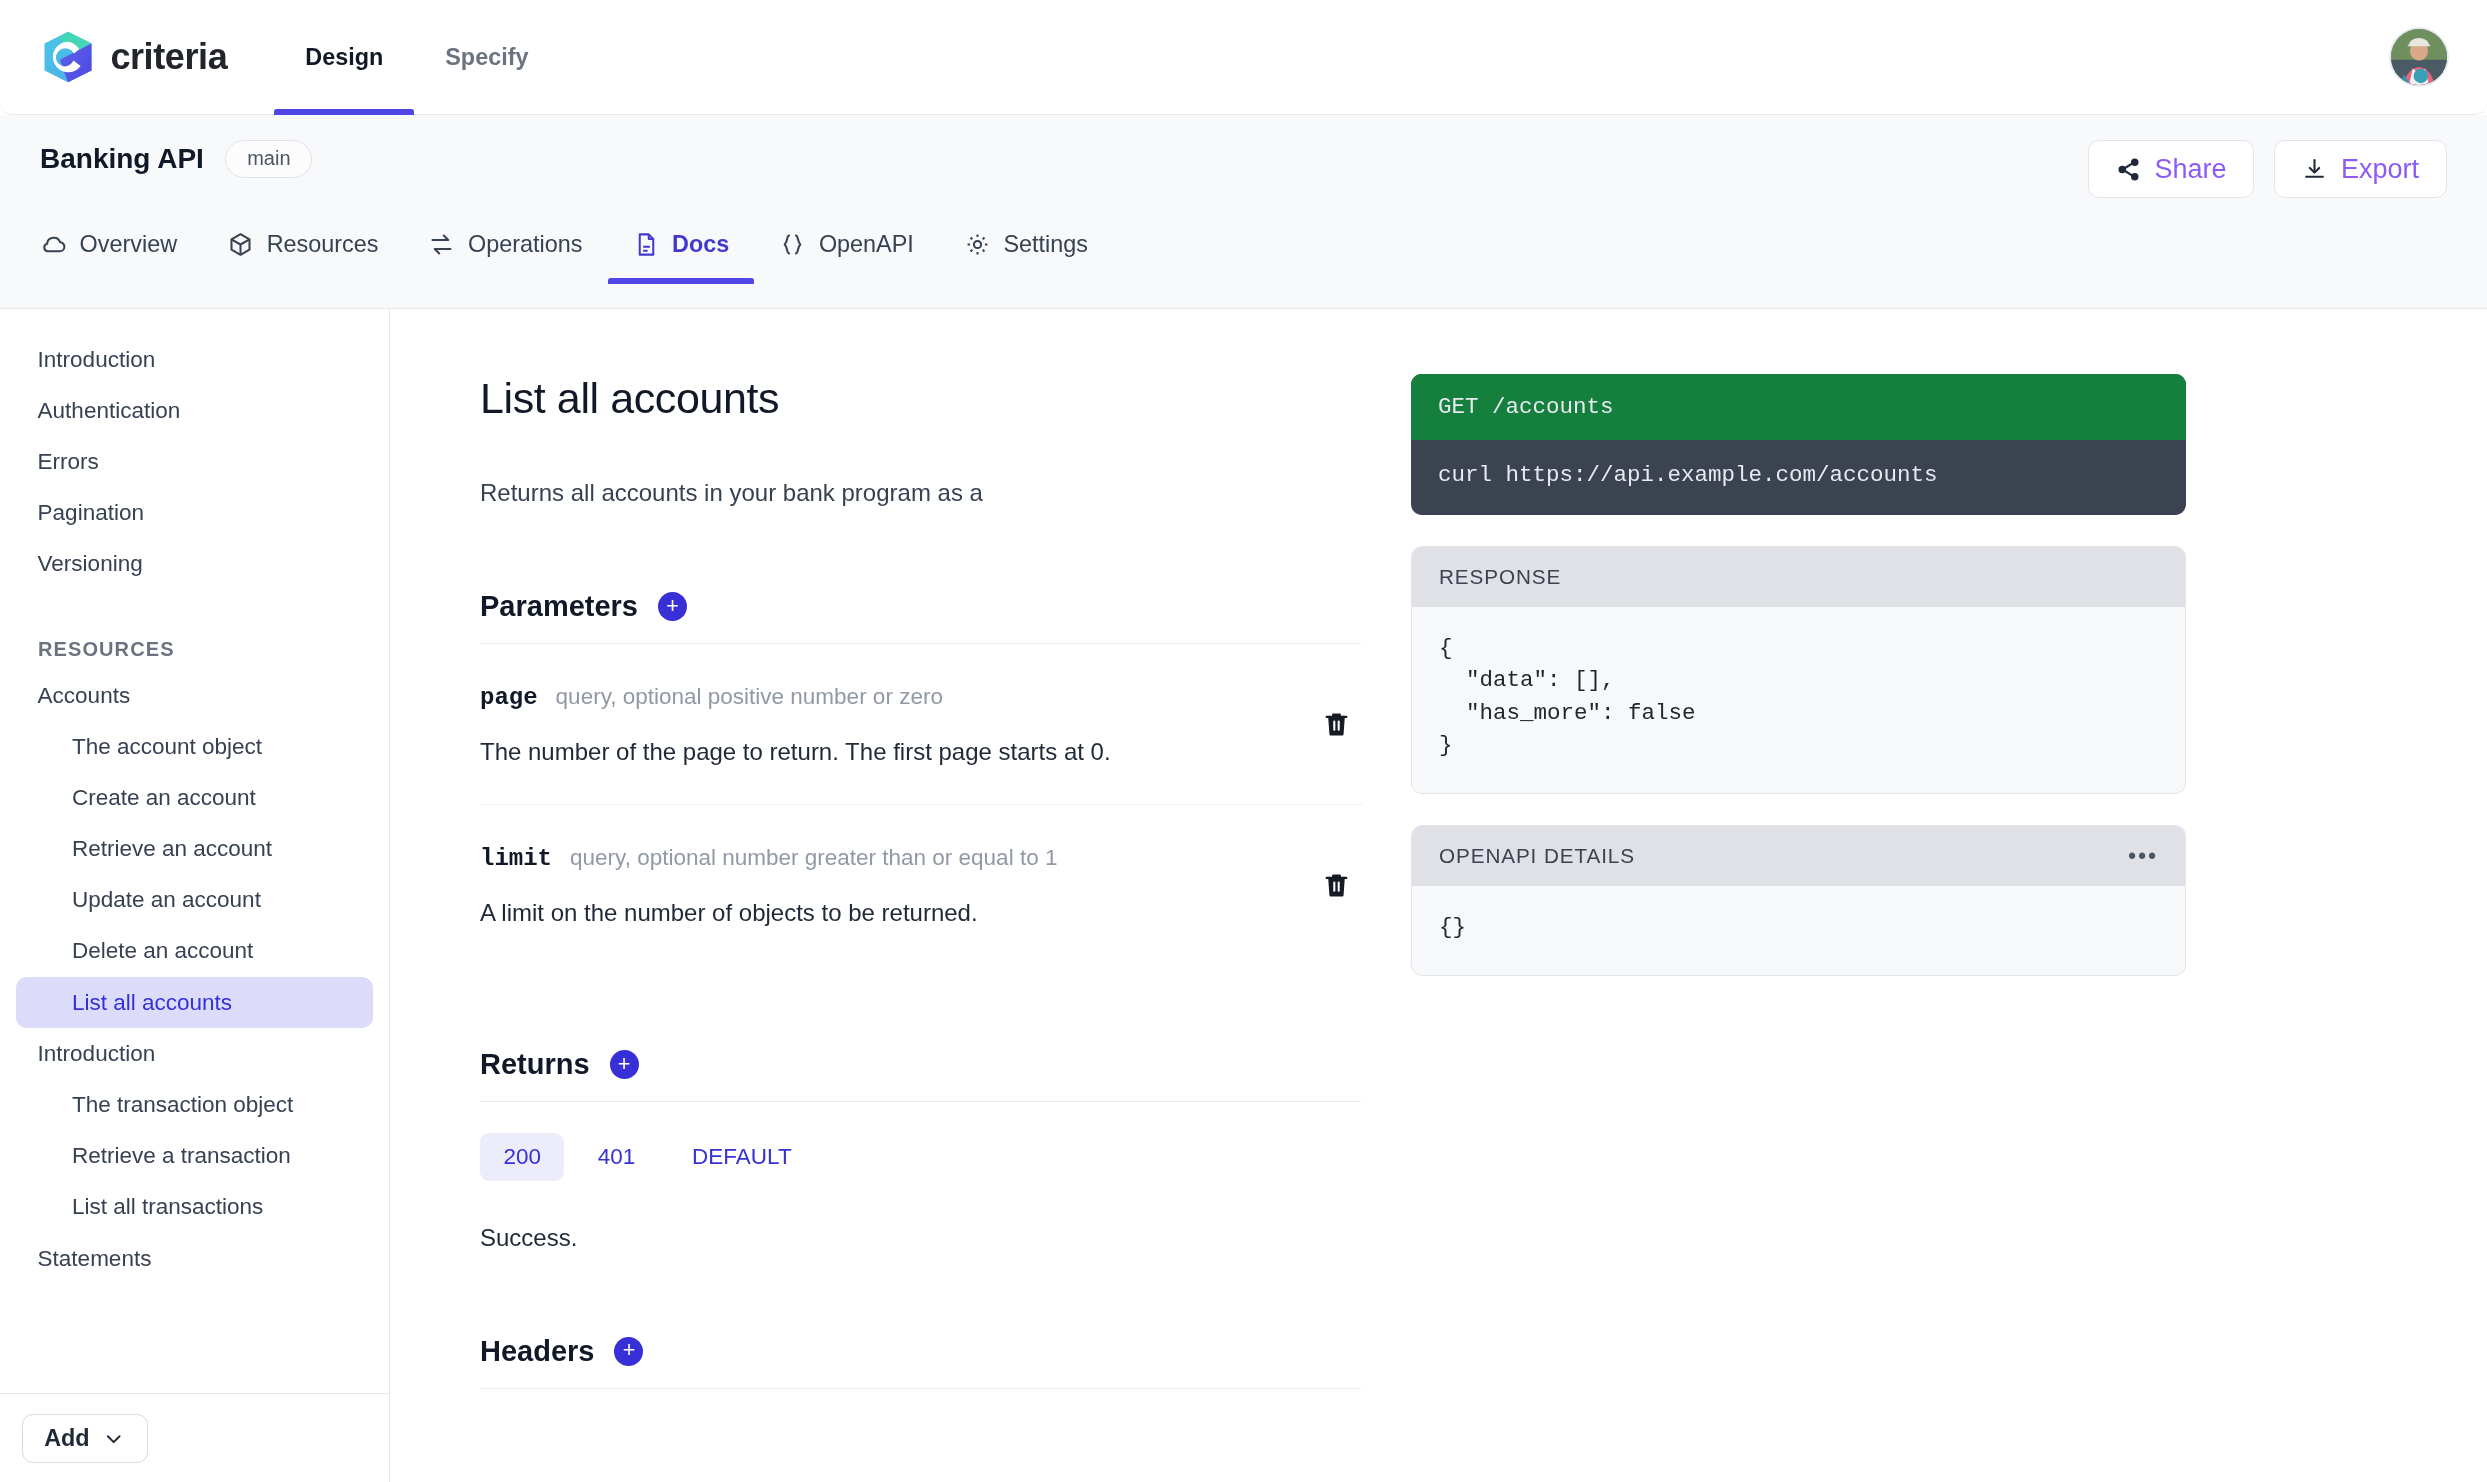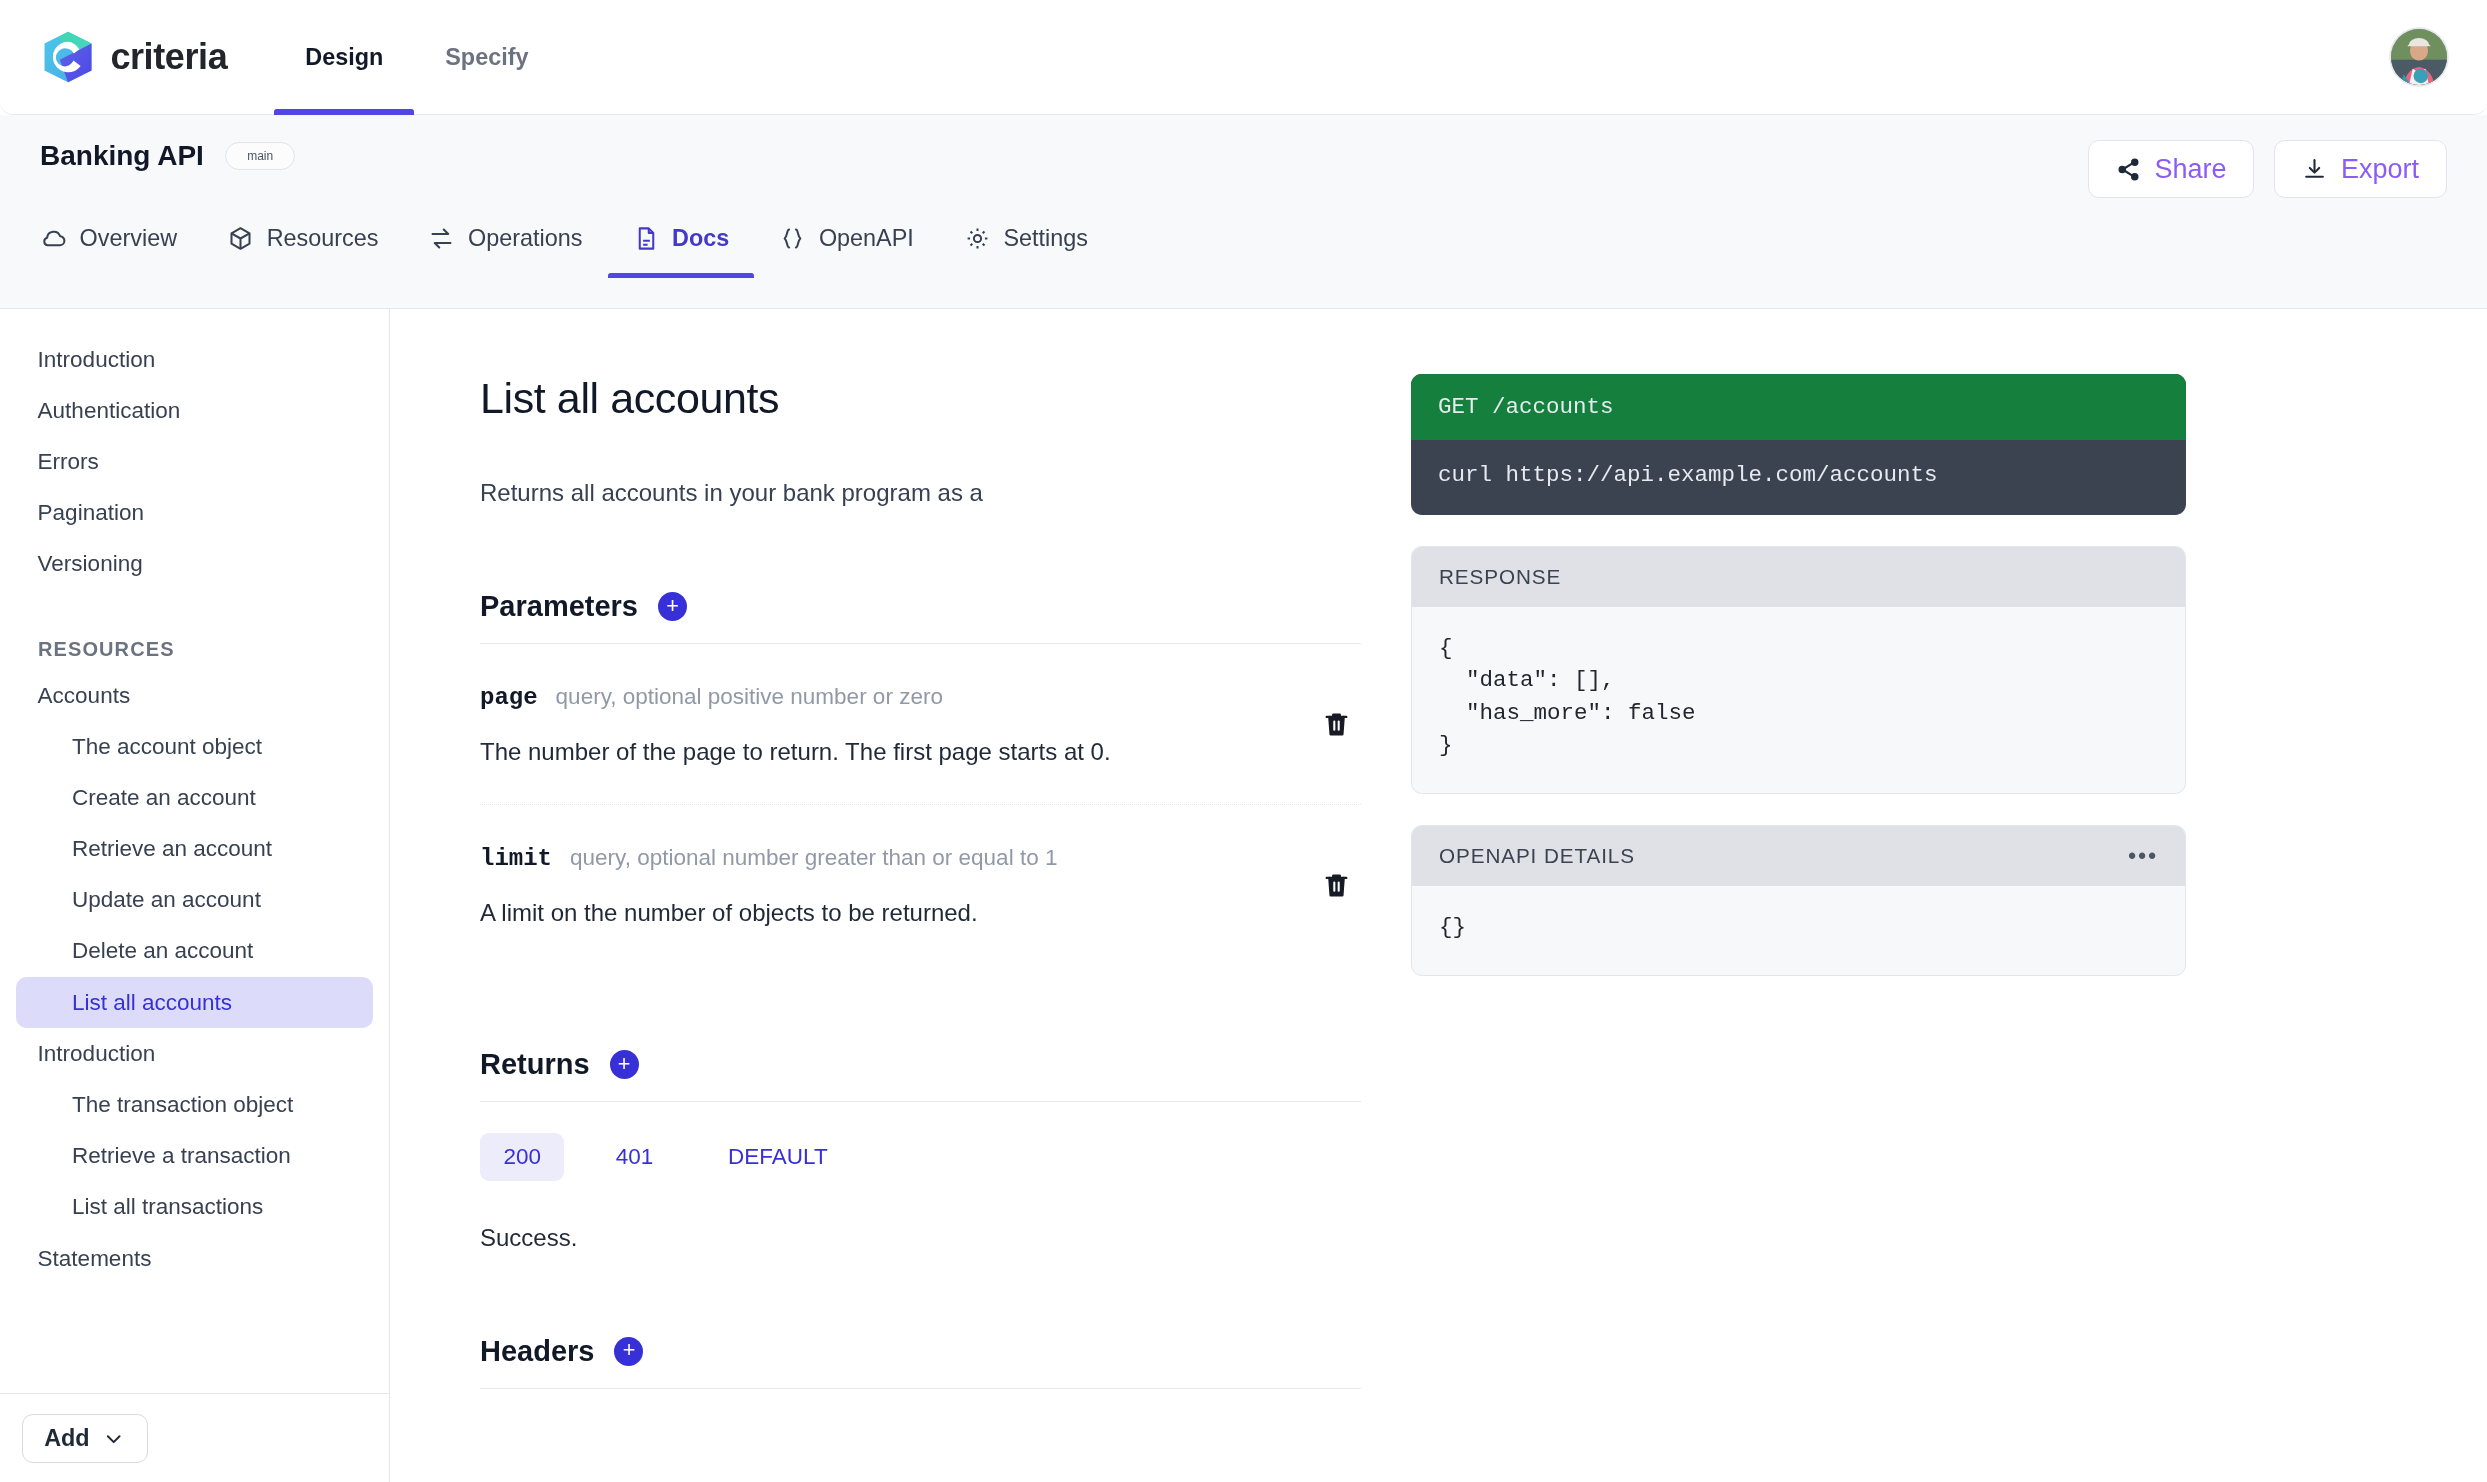--- a/index.html
+++ b/index.html
@@ -58,21 +58,21 @@
     position: relative;
     height: 194px;
   }
   .proj-row { display: flex; align-items: center; padding-top: 25px; }
   .proj-title { font-size: 28px; font-weight: 700; color: #111827; }
   .branch-chip {
     margin-left: 21.6px;
     border: 1.8px solid #e1e4ea; border-radius: 898px;
     background: #fcfcfd;
     padding: 6.3px 20.7px;
-    font-size: 12px; color: #4b5563;
+    font-size: 20px; color: #4b5563;
     cursor: pointer;
   }
   .proj-actions {
     position: absolute; right: 40px; top: 25px;
     display: flex; gap: 20px;
   }
   .btn {
     display: flex; align-items: center; gap: 13.5px;
     border: 1.8px solid #e1e4ea; border-radius: 10.8px;
     background: #ffffff;
@@ -171,21 +171,21 @@
     font-size: 24px; font-weight: 700; color: #111827;
   }
   .param-meta { font-size: 22.5px; color: #9199a6; }
   .param-desc { font-size: 24px; color: #1f2937; margin-top: 27px; }
   .trash {
     position: absolute; right: 9px; top: 50%; transform: translateY(-50%);
     width: 31px; height: 31px; cursor: pointer;
   }
   .trash svg { width: 31px; height: 31px; display: block; }
 
-  .status-tabs { display: flex; align-items: center; gap: 28px; margin-top: 31px; }
+  .status-tabs { display: flex; align-items: center; gap: 10px; margin-top: 31px; }
   .status-tab {
     font-size: 22.5px; color: #3730d6;
     padding: 10.8px 23.4px; border-radius: 9px; cursor: pointer;
   }
   .status-tab.active { background: #ececfb; }
   .status-desc { font-size: 24px; color: #1f2937; margin-top: 43px; }
 
   
   .code-col { width: 775px; flex: none; }
   .card { border-radius: 10.8px; overflow: hidden; margin-bottom: 31px; }

